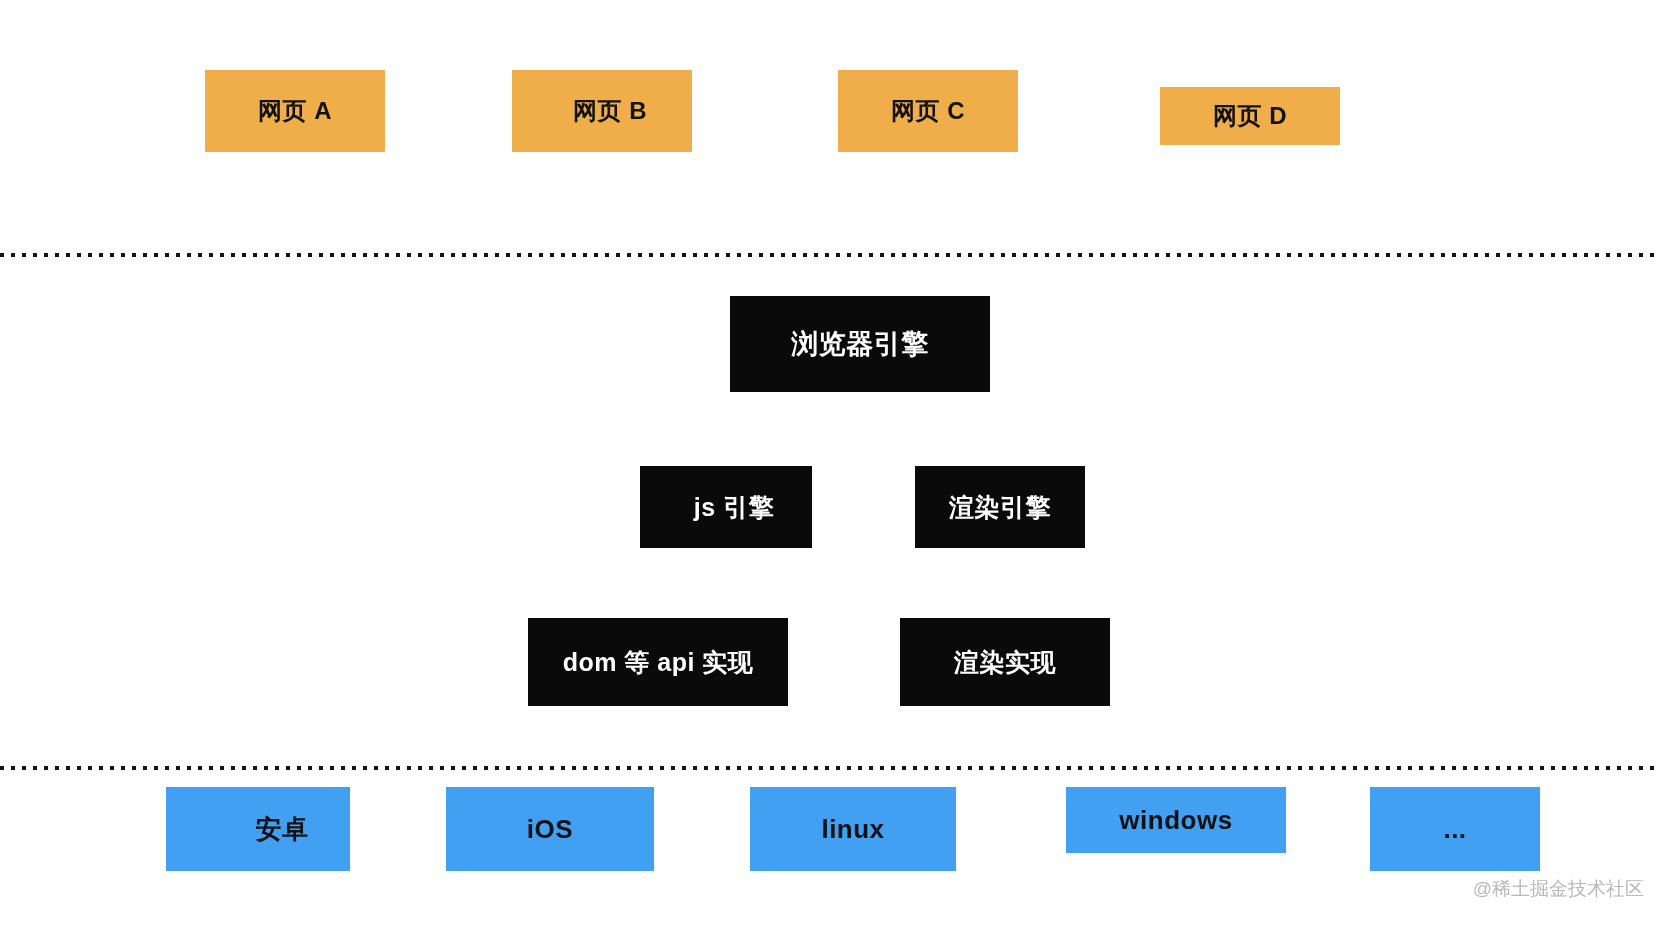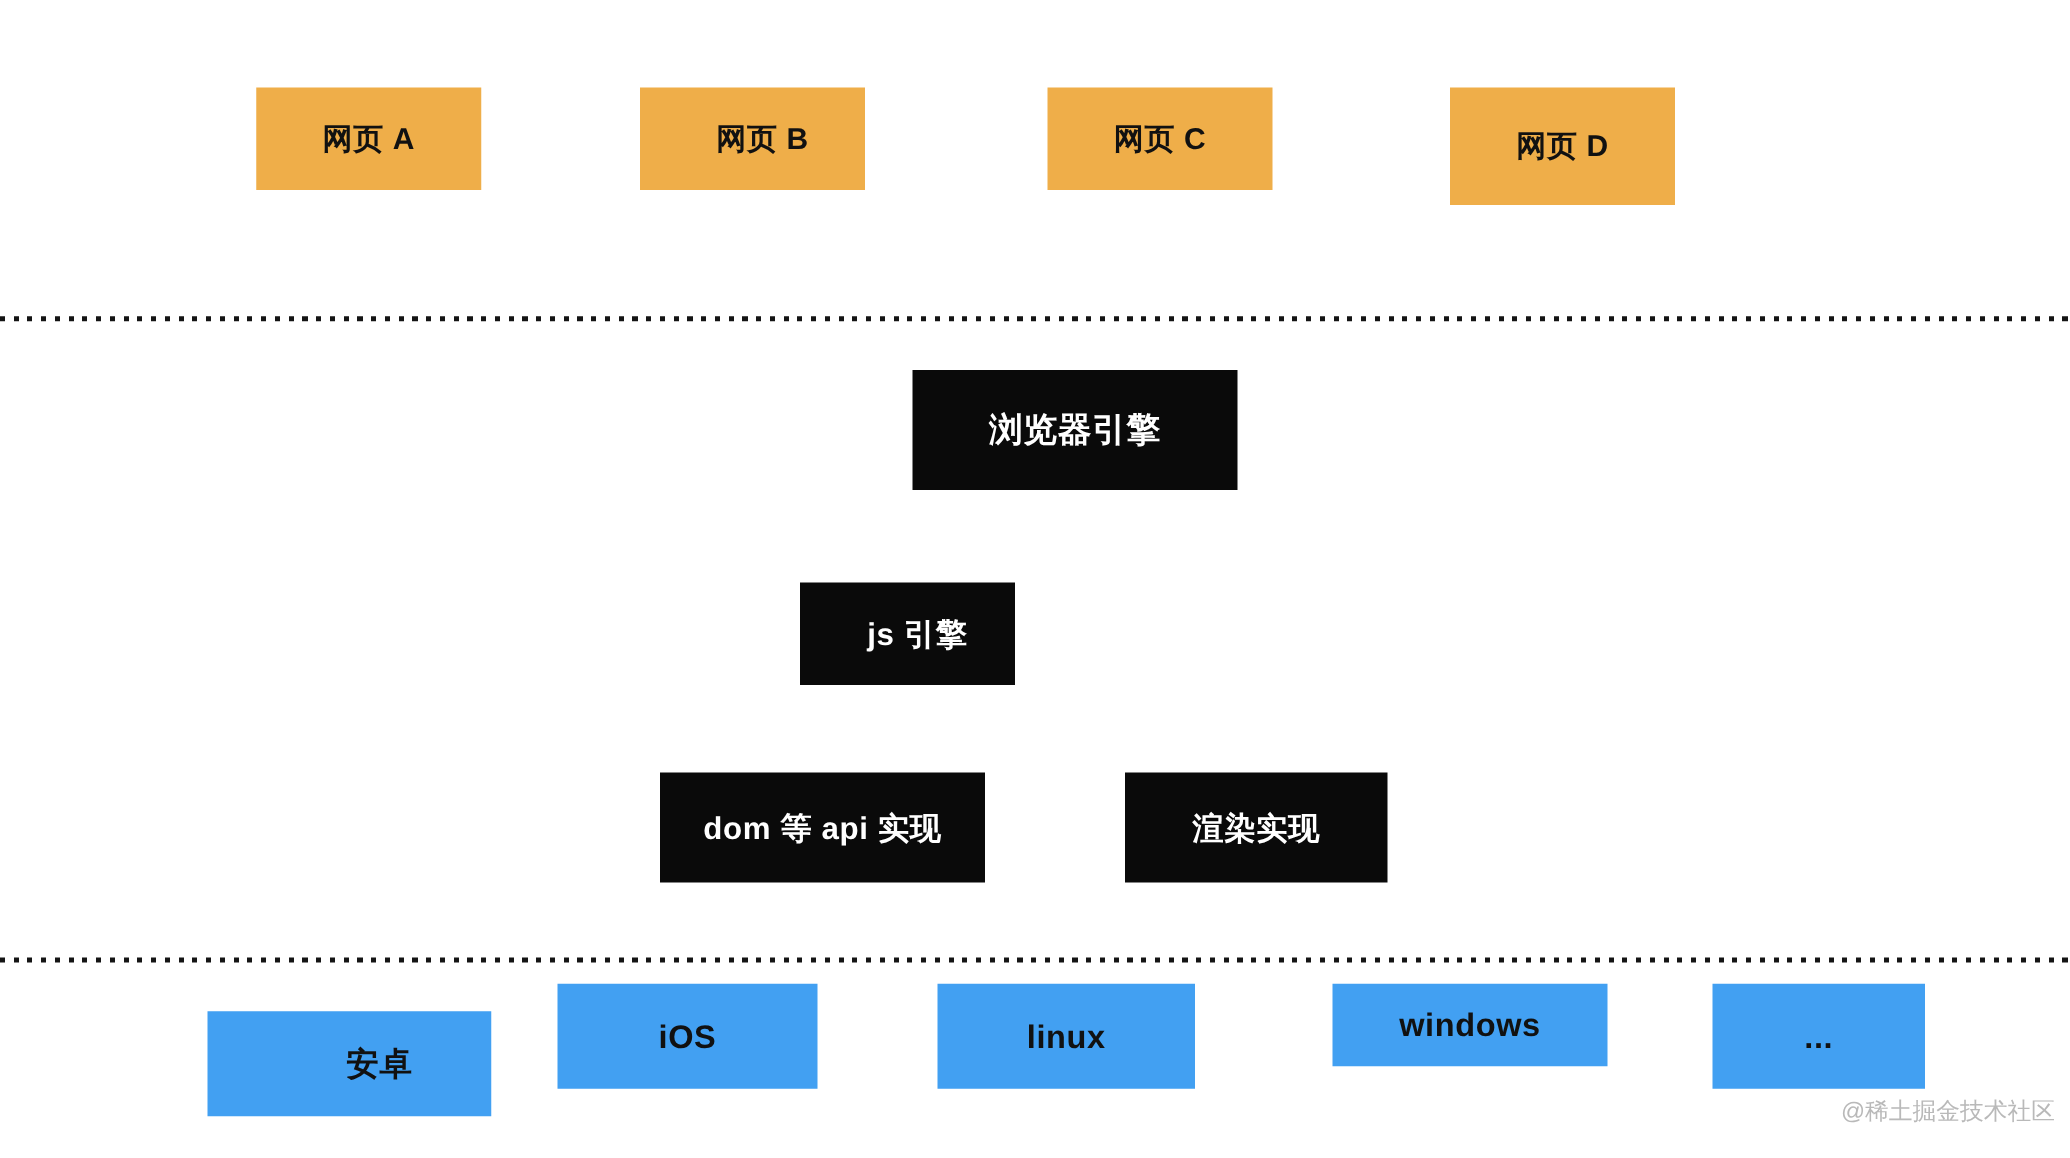--- a/index.html
+++ b/index.html
@@ -59,34 +59,35 @@
   }
 </style>
 </head>
 <body>
 
 <div class="canvas">
 
   <div class="box orange" style="left:205px; top:70px; width:180px; height:82px;">网页 A</div>
   <div class="box orange" style="left:512px; top:70px; width:180px; height:82px;padding-left:16px;">网页 B</div>
   <div class="box orange" style="left:838px; top:70px; width:180px; height:82px;">网页 C</div>
-  <div class="box orange" style="left:1160px; top:70px; width:180px; height:94px;">网页 D</div>
+  <div class="box orange" style="left:1160px; top:87px; width:180px; height:58px;">网页 D</div>
 
   <div class="dotted-line" style="top:253px;"></div>
 
   <div class="box black" style="left:730px; top:296px; width:260px; height:96px; font-size:27px;">浏览器引擎</div>
 
   <div class="box black" style="left:640px; top:466px; width:172px; height:82px; font-size:25px;padding-left:16px;">js 引擎</div>
+  <div class="box black" style="left:915px; top:466px; width:170px; height:82px; font-size:25px;">渲染引擎</div>
 
   <div class="box black" style="left:528px; top:618px; width:260px; height:88px; font-size:25px;">dom 等 api 实现</div>
   <div class="box black" style="left:900px; top:618px; width:210px; height:88px; font-size:25px;">渲染实现</div>
 
   <div class="dotted-line" style="top:766px;"></div>
 
-  <div class="box blue" style="left:166px; top:809px; width:227px; height:84px;padding-left:48px;">安卓</div>
+  <div class="box blue" style="left:166px; top:787px; width:184px; height:84px;padding-left:48px;">安卓</div>
   <div class="box blue" style="left:446px; top:787px; width:208px; height:84px;">iOS</div>
   <div class="box blue" style="left:750px; top:787px; width:206px; height:84px;">linux</div>
   <div class="box blue" style="left:1066px; top:787px; width:220px; height:66px;">windows</div>
   <div class="box blue" style="left:1370px; top:787px; width:170px; height:84px;">...</div>
 
   <div class="watermark">@稀土掘金技术社区</div>
 
 </div>
 
 </body></html>

